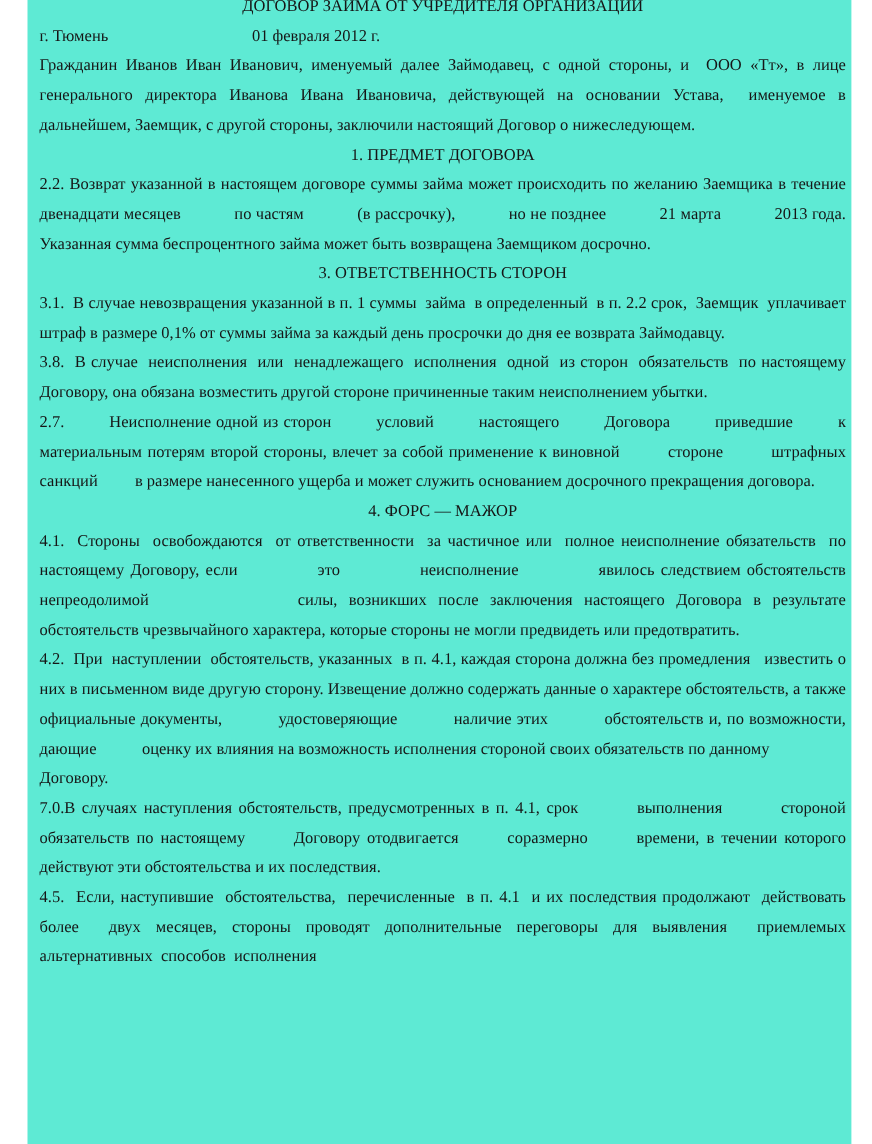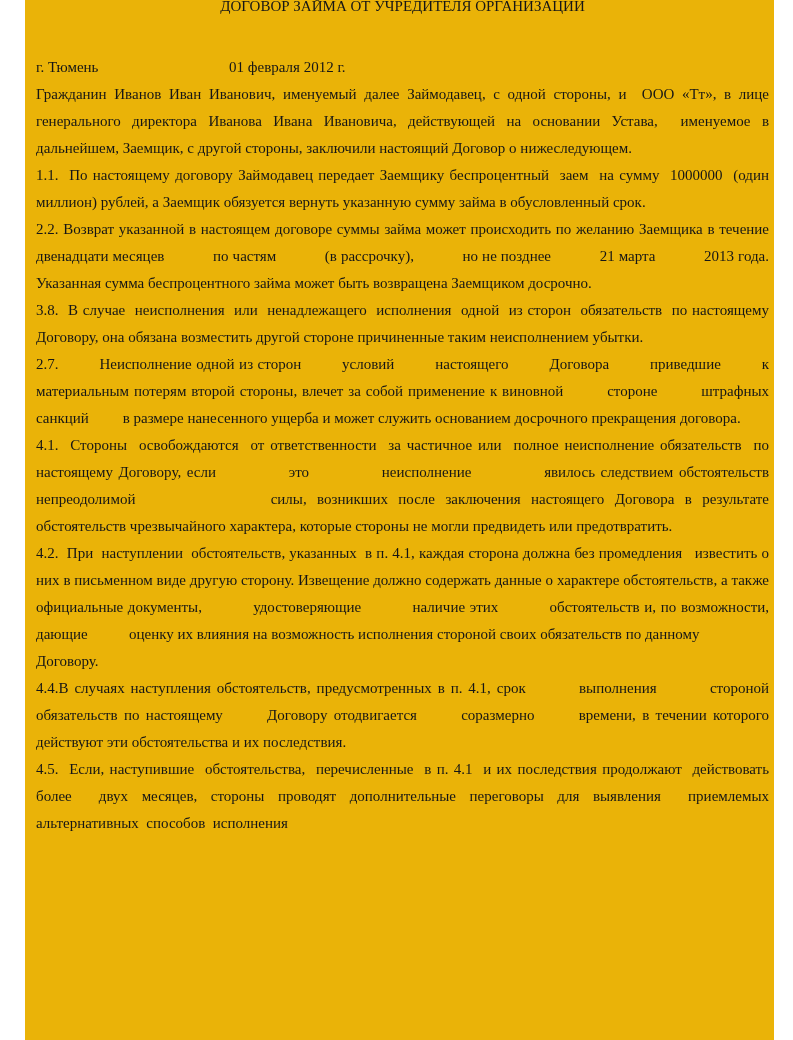--- a/index.html
+++ b/index.html
@@ -12,39 +12,38 @@
     height: 1040px;
     overflow: hidden;
     position: relative;
   }
   .sheet {
     position: absolute;
     left: 25px;
     top: 0;
     width: 749px;
     height: 1040px;
-    background: #eab308;
+    background: #5eead4;
   }
   .content {
     box-sizing: border-box;
     width: 100%;
     padding: 0 5px 0 11px;
     margin-top: -7px;
     font-family: "Liberation Serif", "DejaVu Serif", serif;
     font-size: 15px;
     line-height: 27px;
     color: #161616;
   }
   .title {
     text-align: center;
   }
   .meta-line .city {
     display: inline-block;
     width: 193px;
-    margin-top: 34px;
   }
   .heading {
     text-align: center;
   }
   .para {
     text-align: justify;
     white-space: pre-wrap;
     margin: 0;
     font-family: Liberation Serif, serif;
   }
@@ -56,27 +55,30 @@
   <div class="content">
 
     <div class="title">ДОГОВОР ЗАЙМА ОТ УЧРЕДИТЕЛЯ ОРГАНИЗАЦИИ</div>
 
     <div class="meta-line">
       <span class="city">г. Тюмень</span><span class="date">01 февраля 2012 г.</span>
     </div>
 
     <p class="para">Гражданин Иванов Иван Иванович, именуемый далее Займодавец, с одной стороны, и  ООО «Тт», в лице генерального директора Иванова Ивана Ивановича, действующей на основании Устава,  именуемое в дальнейшем, Заемщик, с другой стороны, заключили настоящий Договор о нижеследующем.</p>
 
-    <p class="para">1.1.  По настоящему договору Займодавец передает Заемщику беспроцентный  заем  на сумму  1000000  (один  миллион) рублей, а Заемщик обязуется вернуть указанную сумму займа в обусловленный срок.</p>
+    <div class="heading">1. ПРЕДМЕТ ДОГОВОРА</div>
 
     <p class="para">2.2. Возврат указанной в настоящем договоре суммы займа может происходить по желанию Заемщика в течение двенадцати месяцев            по частям            (в рассрочку),            но не позднее            21 марта            2013 года.            Указанная сумма беспроцентного займа может быть возвращена Заемщиком досрочно.</p>
 
+    <div class="heading">3. ОТВЕТСТВЕННОСТЬ СТОРОН</div>
+    <p class="para">3.1.  В случае невозвращения указанной в п. 1 суммы  займа  в определенный  в п. 2.2 срок,  Заемщик  уплачивает  штраф в размере 0,1% от суммы займа за каждый день просрочки до дня ее возврата Займодавцу.</p>
     <p class="para">3.8.  В случае  неисполнения  или  ненадлежащего  исполнения  одной  из сторон  обязательств  по настоящему Договору, она обязана возместить другой стороне причиненные таким неисполнением убытки.</p>
     <p class="para">2.7.         Неисполнение одной из сторон         условий         настоящего         Договора         приведшие         к материальным потерям второй стороны, влечет за собой применение к виновной         стороне         штрафных         санкций         в размере нанесенного ущерба и может служить основанием досрочного прекращения договора.</p>
 
+    <div class="heading">4. ФОРС — МАЖОР</div>
     <p class="para">4.1.  Стороны  освобождаются  от ответственности  за частичное или  полное неисполнение обязательств  по настоящему Договору, если             это             неисполнение             явилось следствием обстоятельств непреодолимой             силы, возникших после заключения настоящего Договора в результате                             обстоятельств чрезвычайного характера, которые стороны не могли предвидеть или предотвратить.</p>
     <p class="para">4.2.  При  наступлении  обстоятельств, указанных  в п. 4.1, каждая сторона должна без промедления   известить о них в письменном виде другую сторону. Извещение должно содержать данные о характере обстоятельств, а также официальные документы,           удостоверяющие           наличие этих           обстоятельств и, по возможности, дающие           оценку их влияния на возможность исполнения стороной своих обязательств по данному
 Договору.</p>
-    <p class="para">4.4.В случаях наступления обстоятельств, предусмотренных в п. 4.1, срок         выполнения         стороной         обязательств по настоящему       Договору отодвигается       соразмерно       времени, в течении которого       действуют эти обстоятельства и их последствия.</p>
+    <p class="para">7.0.В случаях наступления обстоятельств, предусмотренных в п. 4.1, срок         выполнения         стороной         обязательств по настоящему       Договору отодвигается       соразмерно       времени, в течении которого       действуют эти обстоятельства и их последствия.</p>
     <p class="para">4.5.  Если, наступившие  обстоятельства,  перечисленные  в п. 4.1  и их последствия продолжают  действовать  более  двух месяцев, стороны проводят дополнительные переговоры для выявления  приемлемых  альтернативных  способов  исполнения</p>
 
   </div>
 </div>
 
 </body></html>

